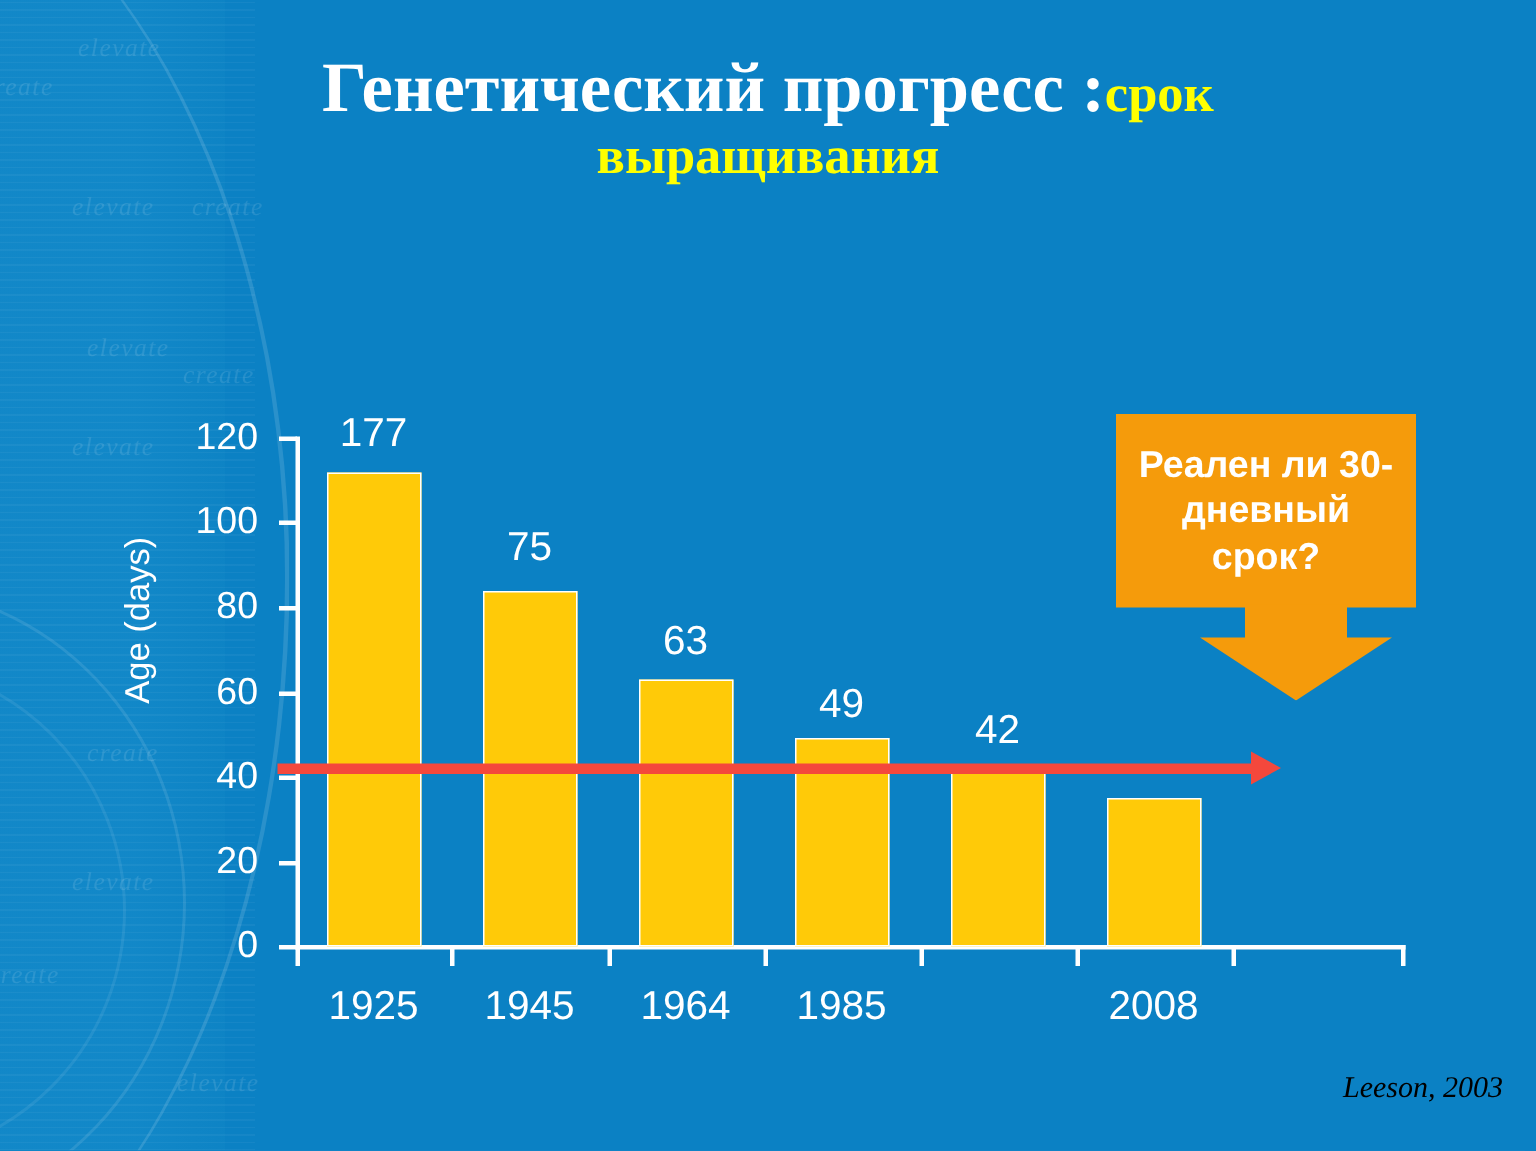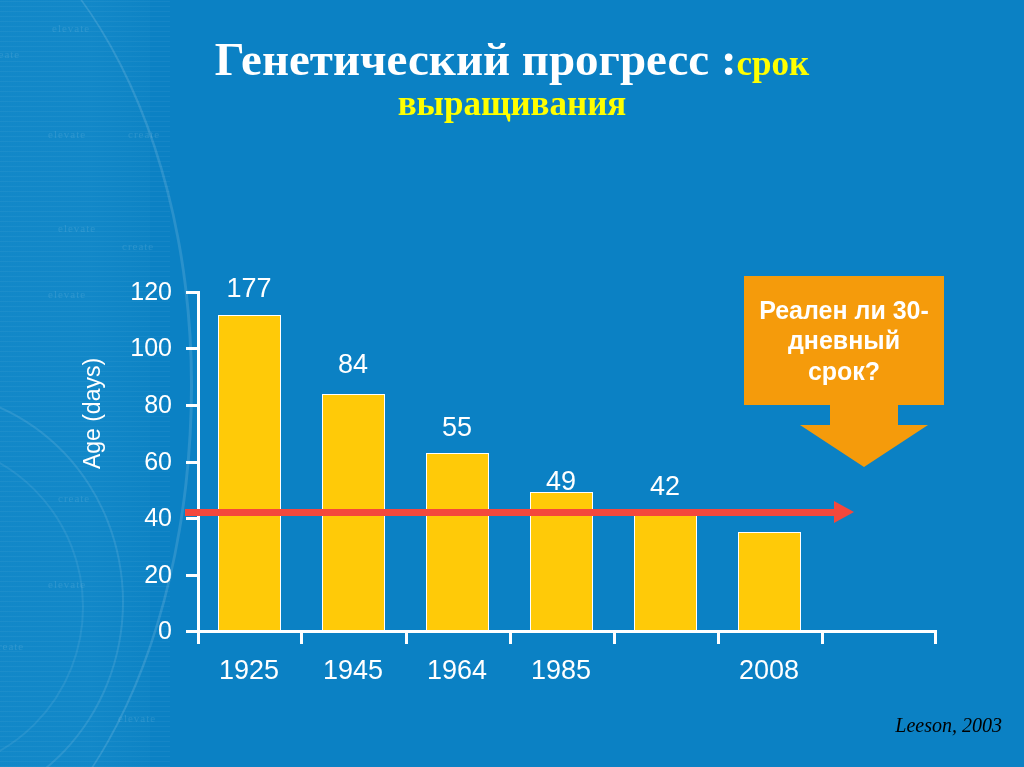--- a/index.html
+++ b/index.html
@@ -49,23 +49,24 @@
     position: absolute;
     left: -250px; top: 440px;
     width: 330px; height: 330px;
     border: 2px solid rgba(255,255,255,.08);
     border-radius: 50%;
   }
   .wm {
     position: absolute;
     color: rgba(255,255,255,.11);
     font-family: "Liberation Serif", serif;
-    font-size: 11px;
+    font-size: 17px;
     letter-spacing: 1px;
     white-space: nowrap;
+    font-style: italic;
   }
   .scanlines {
     position: absolute;
     left: 0; top: 0;
     width: 170px; height: 767px;
     background: repeating-linear-gradient(
       0deg,
       rgba(255,255,255,.045) 0px,
       rgba(255,255,255,.045) 1px,
       rgba(0,0,0,0) 1px,
@@ -286,23 +287,23 @@
     <div class="x-label" style="left:709px;">2008</div>
 
     <div class="bar" style="left:218px; width:63px; top:315px; height:316px;"></div>
     <div class="bar" style="left:322px; width:63px; top:394px; height:237px;"></div>
     <div class="bar" style="left:426px; width:63px; top:453px; height:178px;"></div>
     <div class="bar" style="left:530px; width:63px; top:492px; height:139px;"></div>
     <div class="bar" style="left:634px; width:63px; top:512px; height:119px;"></div>
     <div class="bar" style="left:738px; width:63px; top:532px; height:99px;"></div>
 
     <div class="bar-value" style="left:189px; top:275px;">177</div>
-    <div class="bar-value" style="left:293px; top:351px;">84</div>
-    <div class="bar-value" style="left:397px; top:414px;">55</div>
-    <div class="bar-value" style="left:501px; top:468px;">49</div>
+    <div class="bar-value" style="left:293px; top:351px;">75</div>
+    <div class="bar-value" style="left:397px; top:414px;">63</div>
+    <div class="bar-value" style="left:501px; top:456px;">49</div>
     <div class="bar-value" style="left:605px; top:473px;">42</div>
 
     <div class="trend-line"></div>
     <div class="trend-head"></div>
   </div>
 
   <div class="callout-box">
     <span>Реален ли 30-дневный срок?</span>
   </div>
   <div class="callout-arrow">

